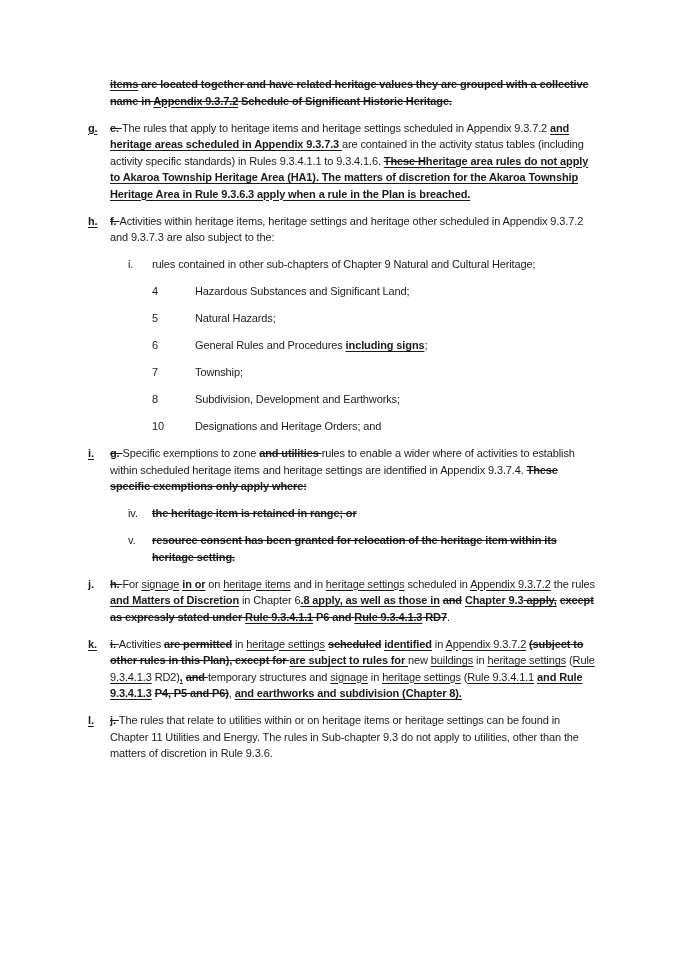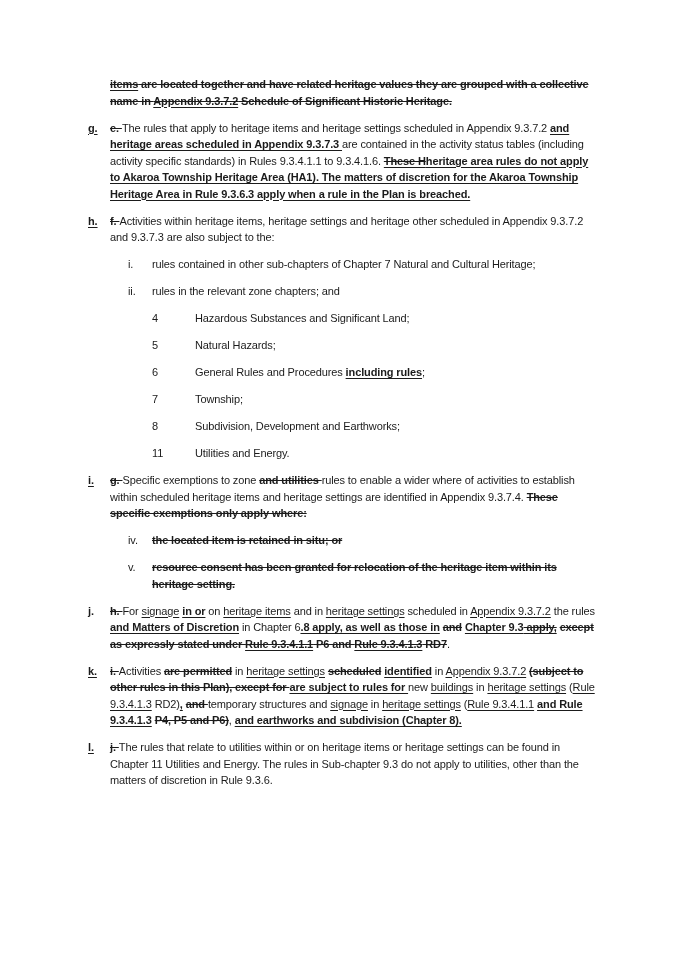--- a/index.html
+++ b/index.html
@@ -52,57 +52,53 @@
     <div class="para lvl0">
       <span class="lbl"><span class="b u ">g.</span></span>
       <span class="body"><span class="b s">e. </span><span class="">The rules that apply to heritage items and heritage settings scheduled in Appendix 9.3.7.2 </span><span class="b u ">and heritage areas scheduled in Appendix 9.3.7.3 </span><span class="">are contained in the activity status tables (including activity specific standards) in Rules 9.3.4.1.1 to 9.3.4.1.6. </span><span class="b u s">These H</span><span class="b u ">heritage area rules do not apply to Akaroa Township Heritage Area (HA1). The matters of discretion for the Akaroa Township Heritage Area in Rule 9.3.6.3 apply when a rule in the Plan is breached.</span></span>
     </div>
     <div class="para lvl0">
       <span class="lbl"><span class="b u ">h.</span></span>
       <span class="body"><span class="b s">f. </span><span class="">Activities within heritage items, heritage settings and heritage other scheduled in Appendix 9.3.7.2 and 9.3.7.3 are also subject to the:</span></span>
     </div>
     <div class="para lvl1">
       <span class="lbl"><span class="">i.</span></span>
-      <span class="body"><span class="">rules contained in other sub-chapters of Chapter 7 Natural and Cultural Heritage;</span></span>
-    </div>
-    <div class="para lvl1">
-      <span class="lbl"><span class="">ii.</span></span>
-      <span class="body"><span class="">rules in the relevant zone chapters; and</span></span>
+      <span class="body"><span class="">rules contained in other sub-chapters of Chapter 9 Natural and Cultural Heritage;</span></span>
     </div>
     <div class="para lvl2">
       <span class="lbl"><span class="">4</span></span>
       <span class="body"><span class="">Hazardous Substances and Significant Land;</span></span>
     </div>
     <div class="para lvl2">
       <span class="lbl"><span class="">5</span></span>
       <span class="body"><span class="">Natural Hazards;</span></span>
     </div>
     <div class="para lvl2">
       <span class="lbl"><span class="">6</span></span>
-      <span class="body"><span class="">General Rules and Procedures </span><span class="b u ">including rules</span><span class="">;</span></span>
+      <span class="body"><span class="">General Rules and Procedures </span><span class="b u ">including signs</span><span class="">;</span></span>
     </div>
     <div class="para lvl2">
       <span class="lbl"><span class="">7</span></span>
       <span class="body"><span class="">Township;</span></span>
     </div>
     <div class="para lvl2">
       <span class="lbl"><span class="">8</span></span>
       <span class="body"><span class="">Subdivision, Development and Earthworks;</span></span>
     </div>
     <div class="para lvl2">
-      <span class="lbl"><span class="">11</span></span>
-      <span class="body"><span class="">Utilities and Energy.</span></span>
+      <span class="lbl"><span class="">10</span></span>
+      <span class="body"><span class="">Designations and Heritage Orders; and</span></span>
     </div>
     <div class="para lvl0">
       <span class="lbl"><span class="b u ">i.</span></span>
       <span class="body"><span class="b s"> g. </span><span class="">Specific exemptions to zone </span><span class="b s">and utilities </span><span class="">rules to enable a wider where of activities to establish within scheduled heritage items and heritage settings are identified in Appendix 9.3.7.4. </span><span class="b s">These specific exemptions only apply where:</span></span>
     </div>
     <div class="para lvl1">
       <span class="lbl"><span class="">iv.</span></span>
-      <span class="body"><span class="b s">the located item is retained in situ; or</span></span>
+      <span class="body"><span class="b s">the heritage item is retained in range; or</span></span>
     </div>
     <div class="para lvl1">
       <span class="lbl"><span class="">v.</span></span>
       <span class="body"><span class="b s">resource consent has been granted for relocation of the heritage item within its heritage setting.</span></span>
     </div>
     <div class="para lvl0">
       <span class="lbl"><span class="b ">j.</span></span>
       <span class="body"><span class="b s">h. </span><span class="">For </span><span class="u ">signage</span><span class=""> </span><span class="b u ">in or</span><span class=""> on </span><span class="u ">heritage items</span><span class=""> and in </span><span class="u ">heritage settings</span><span class=""> scheduled in </span><span class="u ">Appendix 9.3.7.2</span><span class=""> the rules </span><span class="b u ">and Matters of Discretion</span><span class=""> in Chapter 6</span><span class="b u ">.8 apply, as well as those in</span><span class=""> </span><span class="b s">and</span><span class=""> </span><span class="b u ">Chapter 9.3</span><span class="b u s"> apply,</span><span class=""> </span><span class="b s">except as expressly stated under </span><span class="b u s">Rule 9.3.4.1.1</span><span class="b s"> P6 and </span><span class="b u s">Rule 9.3.4.1.3</span><span class="b s"> RD7</span><span class="">.</span></span>
     </div>
     <div class="para lvl0">

